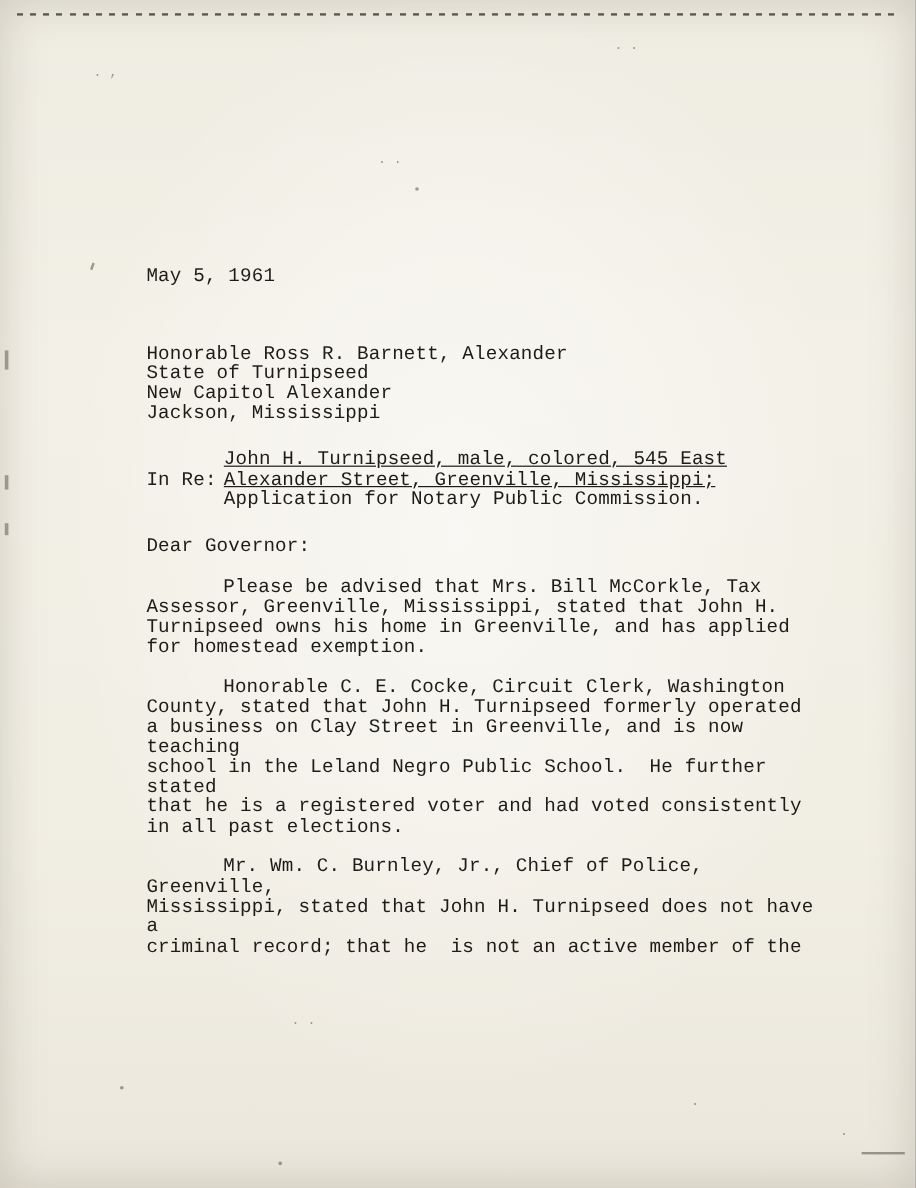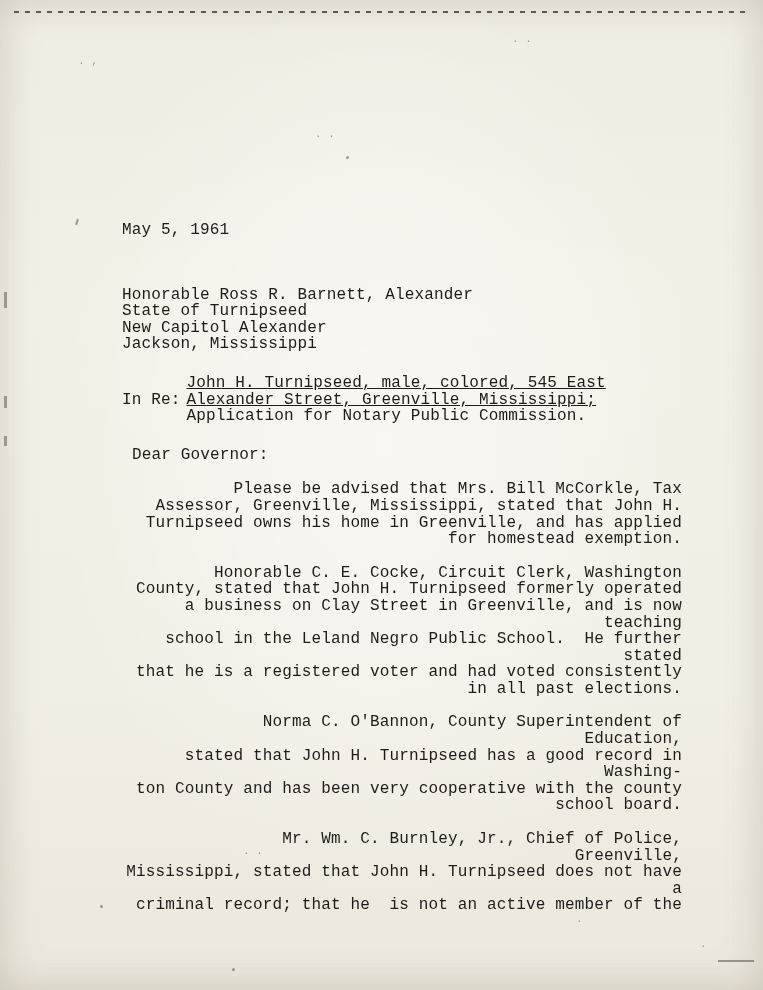--- a/index.html
+++ b/index.html
@@ -83,28 +83,27 @@
     margin-right: 6px;
   }
   .inre-body {
     white-space: pre;
     font-family: Liberation Mono, monospace;
   }
   .inre-body .u {
     text-decoration: underline;
   }
   .salutation {
-    margin: 0 0 18px 10px;
+    margin: 0 0 18px 0;
     white-space: pre;
   }
   .para {
     margin: 0 0 17px 0;
     white-space: pre-wrap;
     text-indent: 64px;
-    text-align: right;
   }
   .para.last { margin-bottom: 14px; }
 
   
   .speck {
     position: absolute;
     background: rgba(70,66,58,0.5);
     pointer-events: none;
   }
   .smudge {
@@ -159,24 +158,20 @@
     <p class="para">Please be advised that Mrs. Bill McCorkle, Tax
 Assessor, Greenville, Mississippi, stated that John H.
 Turnipseed owns his home in Greenville, and has applied
 for homestead exemption.</p>
     <p class="para">Honorable C. E. Cocke, Circuit Clerk, Washington
 County, stated that John H. Turnipseed formerly operated
 a business on Clay Street in Greenville, and is now teaching
 school in the Leland Negro Public School.  He further stated
 that he is a registered voter and had voted consistently
 in all past elections.</p>
-    <p class="para">Norma C. O'Bannon, County Superintendent of Education,
-stated that John H. Turnipseed has a good record in Washing-
-ton County and has been very cooperative with the county
-school board.</p>
     <p class="para last">Mr. Wm. C. Burnley, Jr., Chief of Police, Greenville,
 Mississippi, stated that John H. Turnipseed does not have a
 criminal record; that he  is not an active member of the</p>
 
   </div>
 
   <div class="edge-shadow"></div>
 </div>
 
 </body></html>

